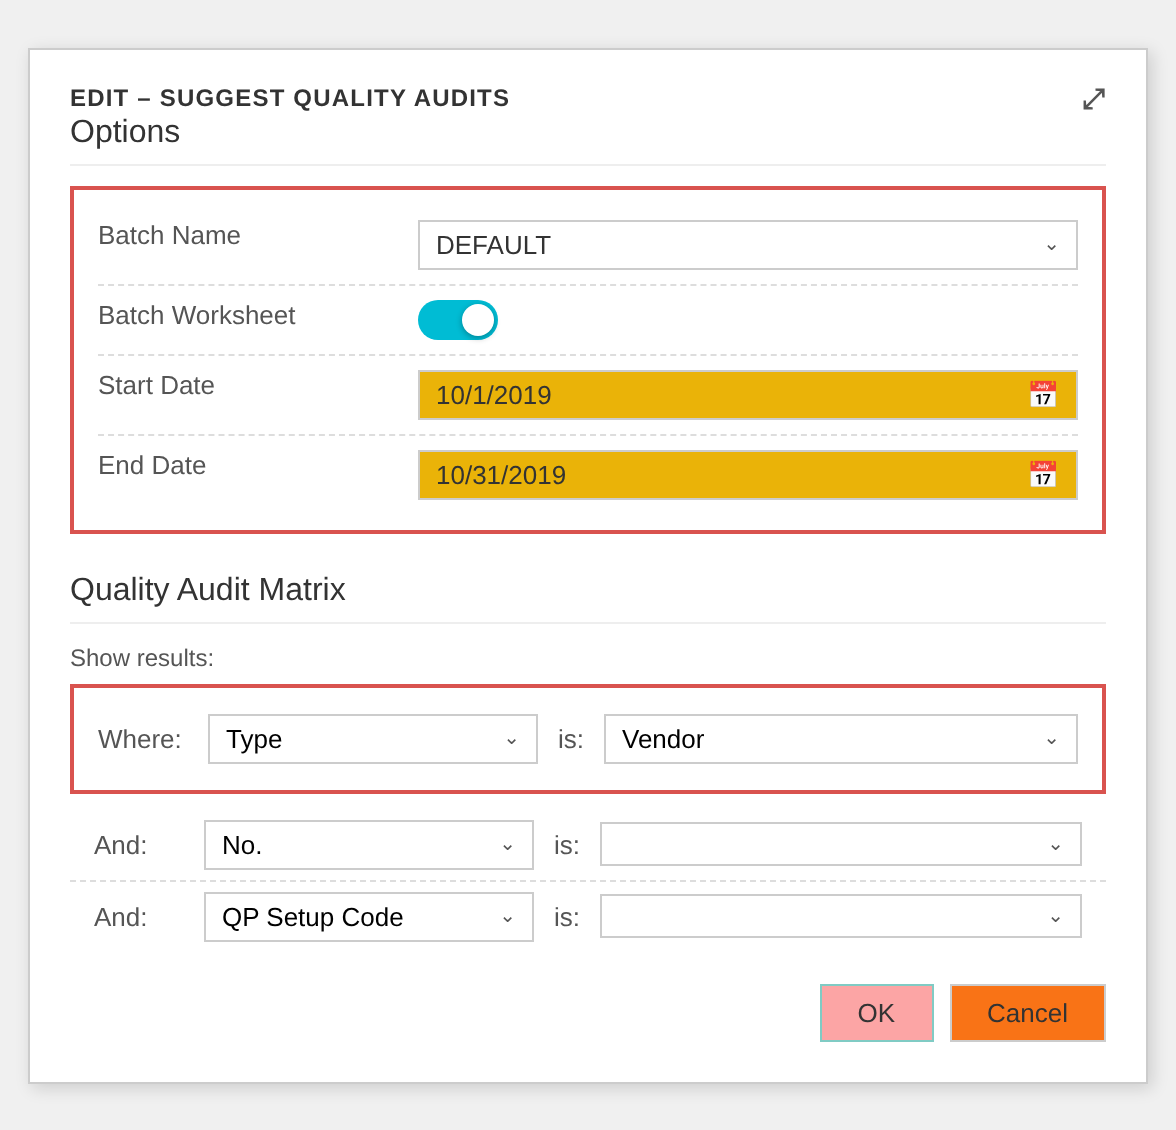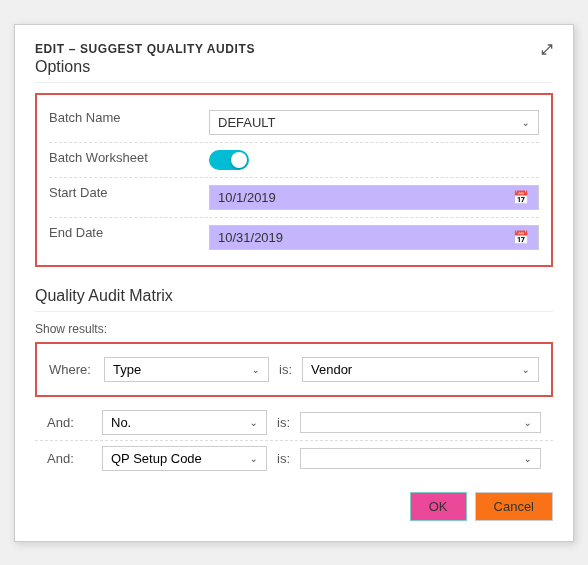--- a/index.html
+++ b/index.html
@@ -83,21 +83,21 @@
     }
     .chevron-down {
       font-size: 10px;
       color: #555;
       margin-left: 8px;
     }
     .date-field {
       display: flex;
       align-items: center;
       border: 1px solid #ccc;
-      background: #c4b5fd;
+      background: #eab308;
       padding: 4px 8px;
       width: 100%;
       justify-content: space-between;
     }
     .date-field span.value {
       font-size: 13px;
       color: #333;
     }
     .calendar-icon {
       font-size: 13px;
@@ -184,21 +184,21 @@
       gap: 8px;
     }
     .btn {
       padding: 6px 18px;
       font-size: 13px;
       cursor: pointer;
       border: 1px solid #ccc;
       background: #fff;
     }
     .btn-ok {
-      background: #ec4899;
+      background: #fca5a5;
       border: 1px solid #80cbc4;
       color: #333;
     }
     .btn-cancel {
       background: #f97316;
       border: 1px solid #ccc;
       color: #333;
     }
   </style>
 </head>

